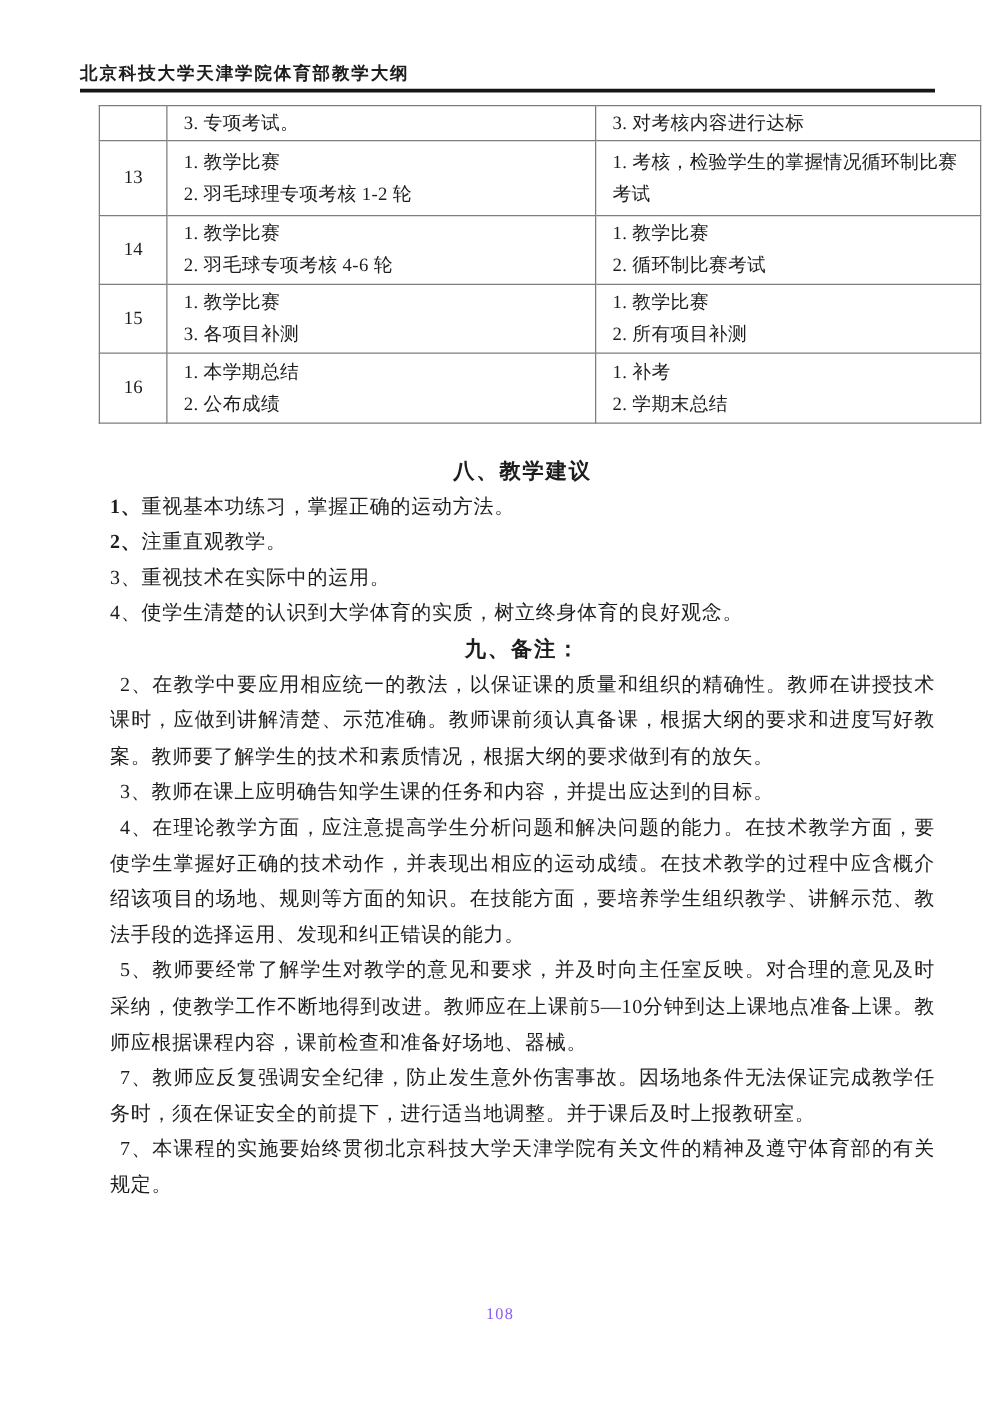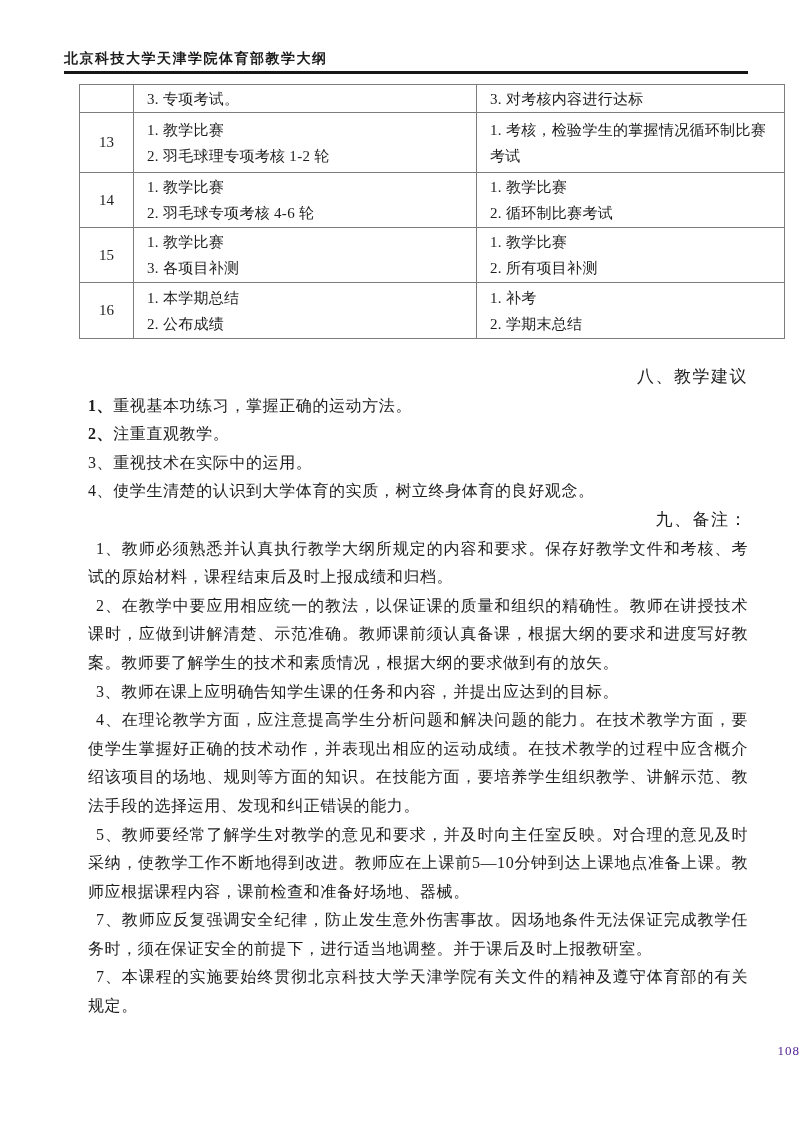--- a/index.html
+++ b/index.html
@@ -48,36 +48,36 @@
   .body-text {
     margin-left:24px;
     margin-top:24px;
     font-size:16px;
     line-height:28.6px;
     letter-spacing:0.6px;
     text-align:justify;
   }
   .sec-heading {
     font-family:"Liberation Sans","DejaVu Sans",sans-serif;
-    font-weight:normal;
+    font-weight:bold;
     font-size:17px;
     letter-spacing:1.5px;
-    text-align:right;
+    text-align:center;
   }
   .item { }
   .item .num-bold { font-weight:bold; }
   .para { margin:0; text-indent:0.5em; }
   
   .page-number {
     position:absolute;
     top:1043px; left:0; width:100%;
-    text-align:right;
+    text-align:center;
     font-size:13px;
     letter-spacing:1px;
-    color:#4c1d95;
+    color:#8b5cf6;
   }
 </style>
 </head>
 <body>
 
 <div class="page">
 
   <div>
     <div class="header-title">北京科技大学天津学院体育部教学大纲</div>
     <div class="header-rule"></div>
@@ -144,21 +144,20 @@
 
     <div class="sec-heading">八、教学建议</div>
 
     <div class="item"><span class="num-bold">1、</span><span>重视基本功练习，掌握正确的运动方法。</span></div>
     <div class="item"><span class="num-bold">2、</span><span>注重直观教学。</span></div>
     <div class="item"><span>3、</span><span>重视技术在实际中的运用。</span></div>
     <div class="item"><span>4、</span><span>使学生清楚的认识到大学体育的实质，树立终身体育的良好观念。</span></div>
 
     <div class="sec-heading">九、备注：</div>
 
-    <p class="para">1、教师必须熟悉并认真执行教学大纲所规定的内容和要求。保存好教学文件和考核、考试的原始材料，课程结束后及时上报成绩和归档。</p>
     <p class="para">2、在教学中要应用相应统一的教法，以保证课的质量和组织的精确性。教师在讲授技术课时，应做到讲解清楚、示范准确。教师课前须认真备课，根据大纲的要求和进度写好教案。教师要了解学生的技术和素质情况，根据大纲的要求做到有的放矢。</p>
     <p class="para">3、教师在课上应明确告知学生课的任务和内容，并提出应达到的目标。</p>
     <p class="para">4、在理论教学方面，应注意提高学生分析问题和解决问题的能力。在技术教学方面，要使学生掌握好正确的技术动作，并表现出相应的运动成绩。在技术教学的过程中应含概介绍该项目的场地、规则等方面的知识。在技能方面，要培养学生组织教学、讲解示范、教法手段的选择运用、发现和纠正错误的能力。</p>
     <p class="para">5、教师要经常了解学生对教学的意见和要求，并及时向主任室反映。对合理的意见及时采纳，使教学工作不断地得到改进。教师应在上课前5—10分钟到达上课地点准备上课。教师应根据课程内容，课前检查和准备好场地、器械。</p>
     <p class="para">7、教师应反复强调安全纪律，防止发生意外伤害事故。因场地条件无法保证完成教学任务时，须在保证安全的前提下，进行适当地调整。并于课后及时上报教研室。</p>
     <p class="para">7、本课程的实施要始终贯彻北京科技大学天津学院有关文件的精神及遵守体育部的有关规定。</p>
 
   </div>
 
   <div class="page-number">108</div>

